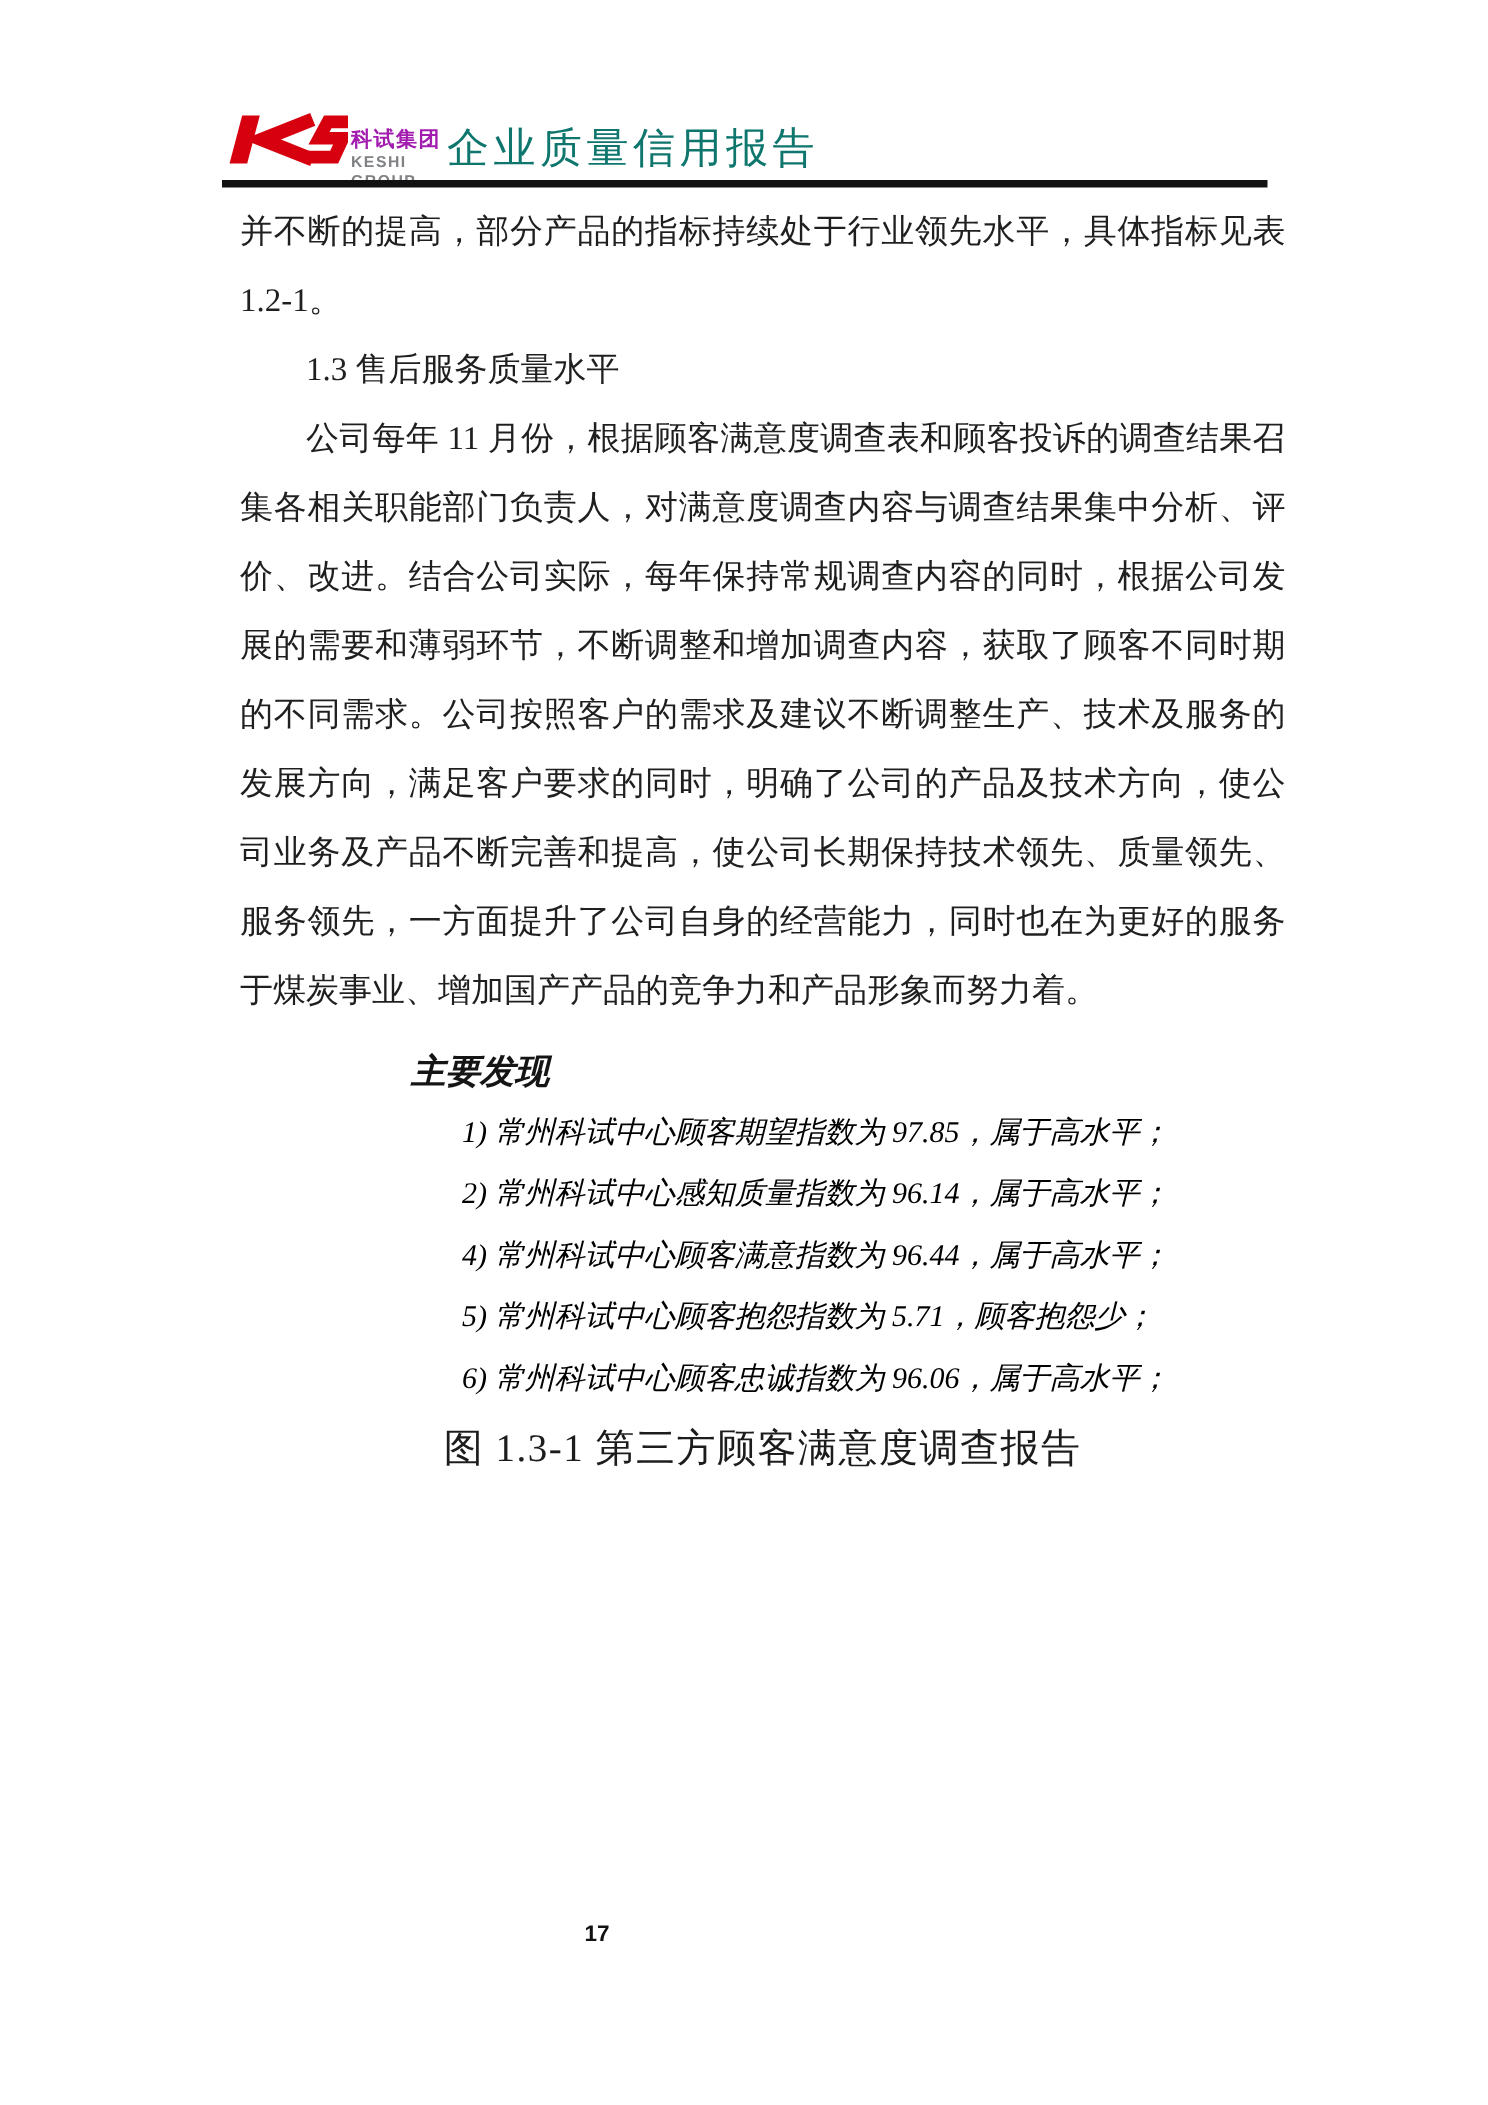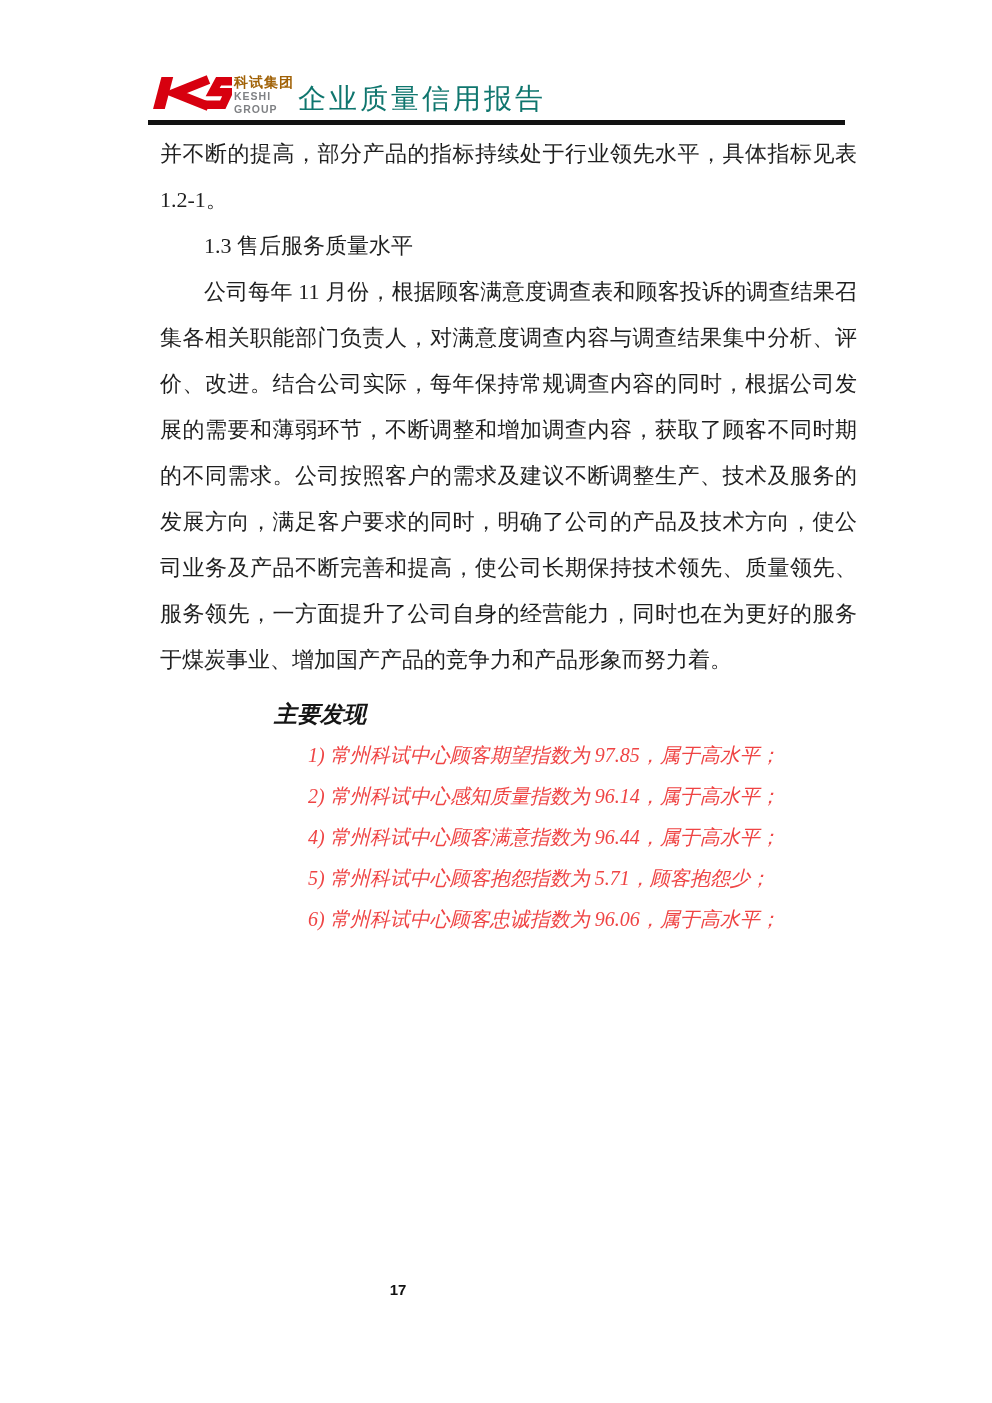--- a/index.html
+++ b/index.html
@@ -7,21 +7,21 @@
     position:relative;
     width:992px;height:1403px;
     background:#ffffff;
     overflow:hidden;
     font-family:"Liberation Serif","DejaVu Serif",serif;
     color:#1f1f1f;
   }
   
   .logo{position:absolute;left:148px;top:72px;width:84px;height:42px;}
   .brand{position:absolute;left:234px;top:75px;line-height:1;}
-  .brand-cn{font-family:Liberation Sans, sans-serif;font-weight:bold;font-size:14px;color:#a16207;letter-spacing:1px;}
+  .brand-cn{font-family:Liberation Mono, monospace;font-weight:bold;font-size:14px;color:#a21caf;letter-spacing:1px;margin-top:12px;}
   .brand-en{font-family:"Liberation Sans","DejaVu Sans",sans-serif;font-weight:bold;font-size:10.5px;color:#7f8184;letter-spacing:1px;margin-top:2px;}
   .page-title{
     position:absolute;left:298px;top:80px;
     font-size:28px;letter-spacing:3px;color:#0f766e;
     font-family:"Liberation Serif","DejaVu Serif",serif;
   }
   .header-rule{position:absolute;left:148px;top:120px;width:697px;height:5px;background:#121212;}
   
   .content{
     position:absolute;left:160px;top:131px;width:697px;
@@ -33,21 +33,21 @@
   .section-heading{padding-left:2em;margin:2px 0 0 0;}
   
   .findings{margin-top:16px;font-style:italic;}
   .findings-heading{
     margin-left:114px;
     font-family:"Liberation Sans","DejaVu Sans",sans-serif;
     font-weight:bold;font-size:23px;color:#151515;line-height:30px;
   }
   .findings-list{margin:14px 0 0 148px;}
   .finding-item{
-    font-size:20px;line-height:24px;color:#ef4444;
+    font-size:20px;line-height:24px;color:#000000;
     margin-bottom:17px;text-align:left;
   }
   
   .figure-caption{
     margin-top:18px;text-align:center;
     font-size:26px;letter-spacing:1px;color:#1c1c1c;line-height:34px;
   }
   .page-number{
     position:absolute;left:0;top:1281px;width:796px;
     text-align:center;
@@ -87,17 +87,18 @@
       <div class="findings-heading">主要发现</div>
       <div class="findings-list">
         <div class="finding-item">1) 常州科试中心顾客期望指数为 97.85，属于高水平；</div>
         <div class="finding-item">2) 常州科试中心感知质量指数为 96.14，属于高水平；</div>
         <div class="finding-item">4) 常州科试中心顾客满意指数为 96.44，属于高水平；</div>
         <div class="finding-item">5) 常州科试中心顾客抱怨指数为 5.71，顾客抱怨少；</div>
         <div class="finding-item">6) 常州科试中心顾客忠诚指数为 96.06，属于高水平；</div>
       </div>
     </div>
 
+    <div class="figure-caption">图 1.3-1 第三方顾客满意度调查报告</div>
   </div>
 
   <div class="page-number">17</div>
 
 </div>
 
 </body></html>

